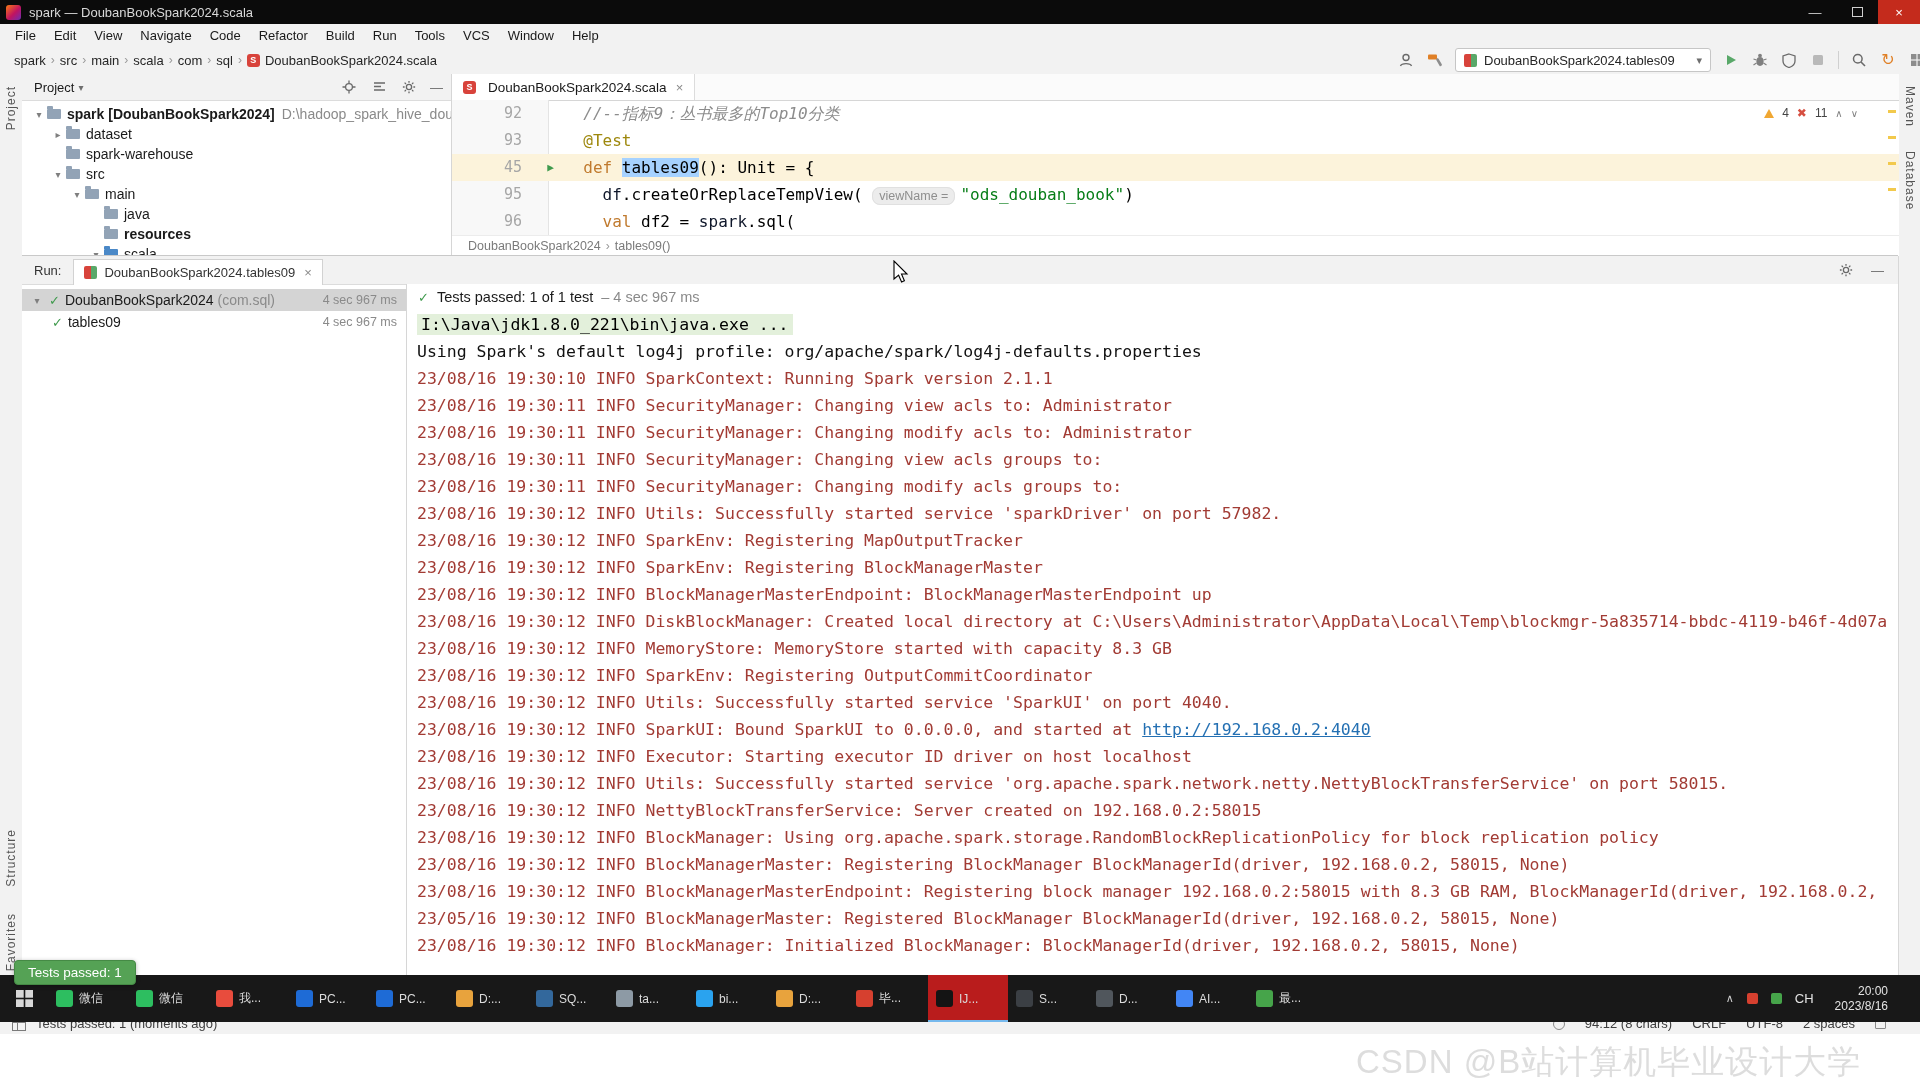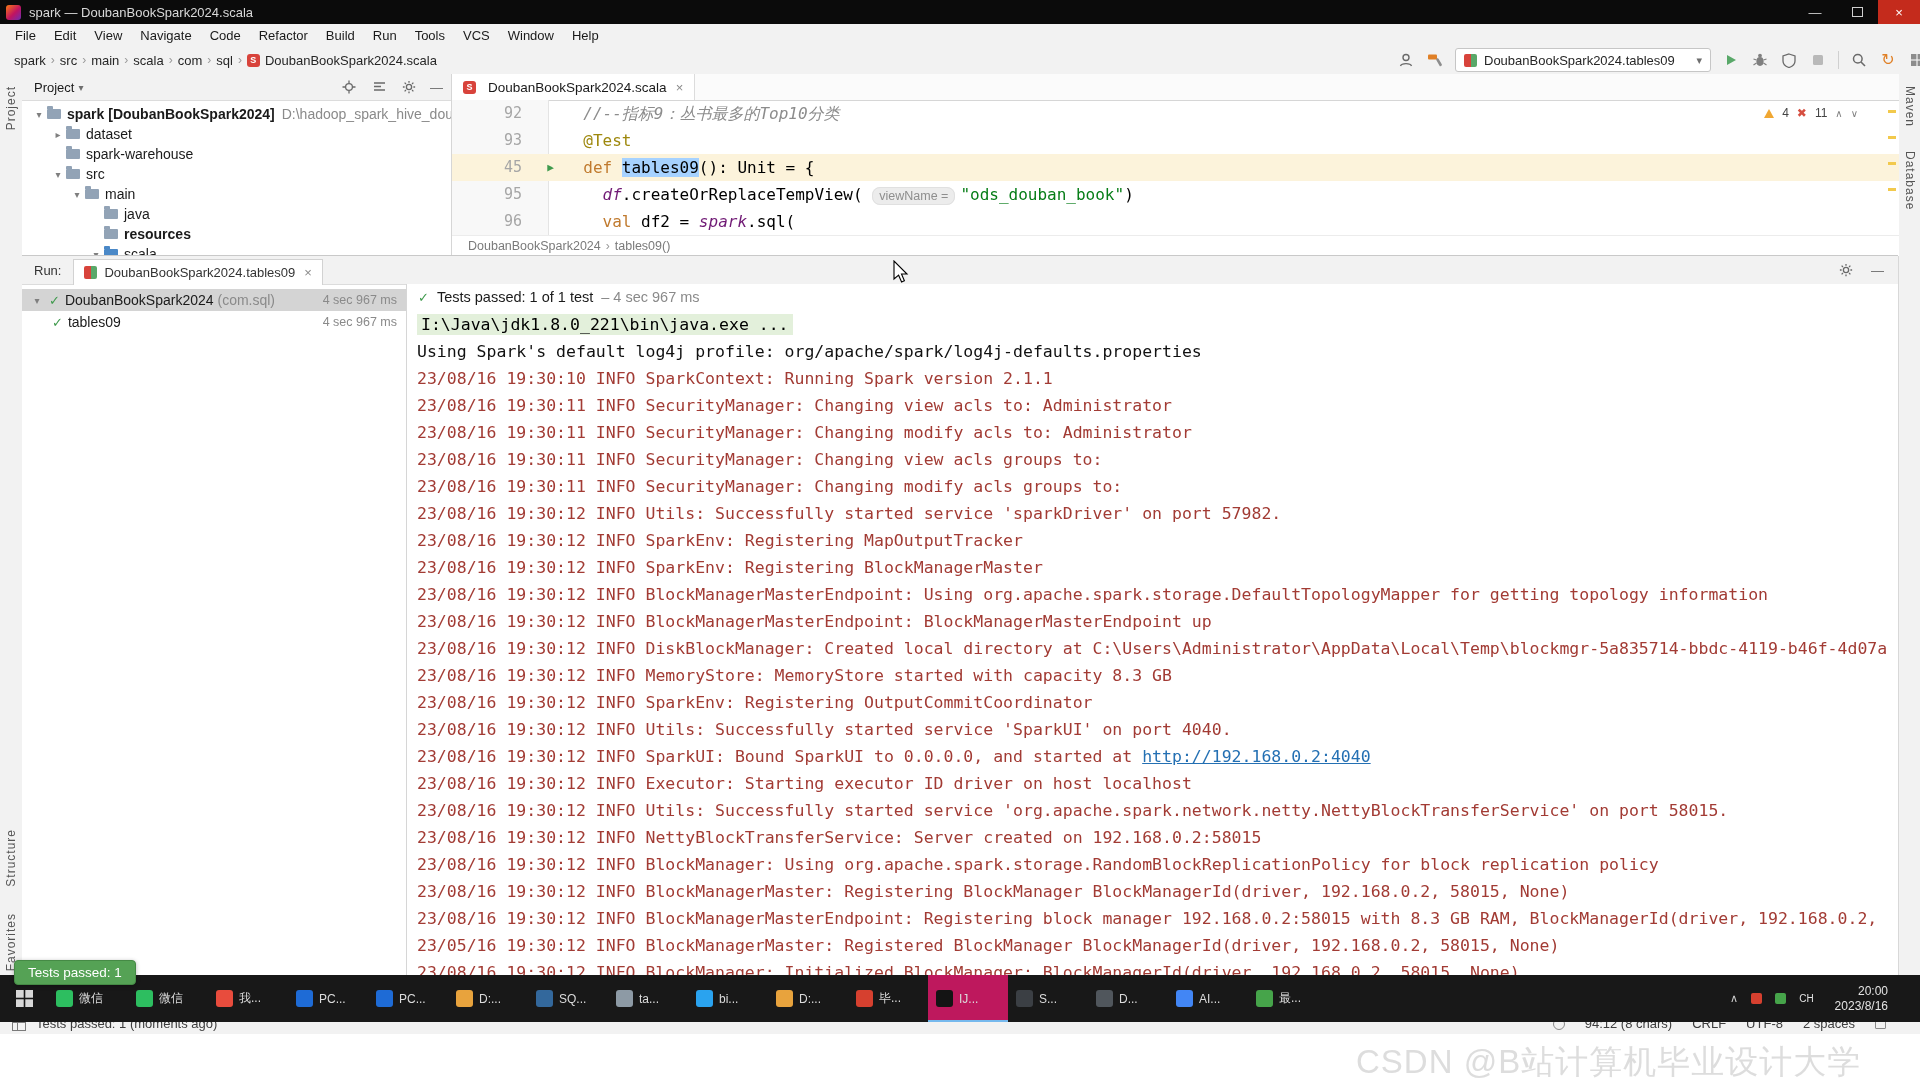--- a/index.html
+++ b/index.html
@@ -65,21 +65,21 @@
   #code-lines{position:absolute;left:0;top:26px;right:0;height:135px;font-family:"DejaVu Sans Mono","Liberation Mono",monospace;font-size:16px}
   .code-line{display:flex;height:27px;line-height:27px}
   .code-line.cur{background:#fcf3db}
   .gut{width:70px;text-align:right;padding-right:15px;color:#a6a6a6;font-size:15px;flex:none}
   .runcol{width:27px;flex:none;color:#3f9a4d;font-size:11px;text-align:center}
   .codetext{white-space:pre}
   .seg-plain{color:#000}
   .seg-comment{color:#8c8c8c;font-style:italic}
   .seg-annotation{color:#9e880d}
   .seg-keyword{color:#c07a2e}
-  .seg-field{color:#701a75;font-style:italic}
+  .seg-field{color:#0f172a;}
   .seg-string{color:#067d17}
   .seg-selected{background:#a6d2ff;color:#000}
   .seg-hint{font-size:12.5px;color:#8e8e8e;background:#ececec;border:1px solid #e0e0e0;border-radius:8px;padding:1px 6px;margin-right:5px;font-family:"Liberation Sans",sans-serif}
   #inspection{position:absolute;top:31px;right:36px;display:flex;align-items:center;gap:8px;font-size:12px;color:#444;background:rgba(255,255,255,.85);padding:1px 5px;border-radius:3px}
   .warn-tri{width:0;height:0;border-left:5px solid transparent;border-right:5px solid transparent;border-bottom:9px solid #f0a732}
   .err-x{color:#d64f41;font-weight:bold;font-size:12px}
   .insp-chev{color:#7f7f7f;font-size:10px}
   .sb-tick{position:absolute;right:3px;width:8px;height:3px;background:#f2c94c}
   #editor-breadcrumb{position:absolute;left:0;top:161px;right:0;height:20px;display:flex;align-items:center;padding-left:16px;font-size:12.5px;color:#7a7a7a;background:#fff;border-top:1px solid #ececec;gap:4px}
 
@@ -119,21 +119,21 @@
   #status-right{margin-left:auto;display:flex;align-items:center;gap:20px;padding-right:46px}
   .st-dot{width:10px;height:10px;border:1px solid #8a8a8a;border-radius:50%}
   .st-lock{width:9px;height:8px;border:1px solid #8a8a8a;border-radius:1px;position:relative}
   .st-lock::before{content:"";position:absolute;left:1.5px;top:-5px;width:4px;height:4px;border:1px solid #8a8a8a;border-bottom:none;border-radius:3px 3px 0 0}
 
   
   #taskbar{position:absolute;left:0;top:975px;width:1920px;height:47px;background:#181818;display:flex;align-items:stretch;color:#e4e4e4}
   .start{width:48px;display:flex;align-items:center;justify-content:center}
   #task-items{display:flex}
   .tile{width:72px;display:flex;align-items:center;gap:6px;padding-left:8px;font-size:12px;color:#dcdcdc;overflow:hidden}
-  .tile.active{background:#be185d;box-shadow:inset 0 -2px 0 #76b9ed}
+  .tile.active{background:#b91c1c;box-shadow:inset 0 -2px 0 #76b9ed}
   .tile-ico{width:17px;height:17px;border-radius:3px;flex:none}
   .tile-label{white-space:nowrap;overflow:hidden;max-width:40px}
   #tray{margin-left:auto;display:flex;align-items:center;gap:13px;padding-right:4px}
   .tray-sq{width:11px;height:11px;border-radius:2px}
   #clock{display:flex;flex-direction:column;align-items:flex-end;justify-content:center;font-size:12px;line-height:15px;padding:0 8px}
   .desk-sliver{width:6px;border-left:1px solid #3a3a3a}
   #watermark{position:absolute;left:1356px;top:1040px;font-size:33px;color:rgba(215,215,215,.85);letter-spacing:1px;z-index:40;pointer-events:none;white-space:nowrap}
 
   
   #balloon{position:absolute;left:14px;top:960px;background:#55a255;border:1px solid #458a45;color:#fff;font-size:13.5px;padding:4px 13px;border-radius:4px;z-index:30;box-shadow:0 1px 4px rgba(0,0,0,.3)}
@@ -432,21 +432,20 @@
           <div class="con-line"><span class="cmd">I:\Java\jdk1.8.0_221\bin\java.exe ...</span></div>
           <div class="con-line stdout">Using Spark's default log4j profile: org/apache/spark/log4j-defaults.properties</div>
           <div class="con-line stderr">23/08/16 19:30:10 INFO SparkContext: Running Spark version 2.1.1</div>
           <div class="con-line stderr">23/08/16 19:30:11 INFO SecurityManager: Changing view acls to: Administrator</div>
           <div class="con-line stderr">23/08/16 19:30:11 INFO SecurityManager: Changing modify acls to: Administrator</div>
           <div class="con-line stderr">23/08/16 19:30:11 INFO SecurityManager: Changing view acls groups to:</div>
           <div class="con-line stderr">23/08/16 19:30:11 INFO SecurityManager: Changing modify acls groups to:</div>
           <div class="con-line stderr">23/08/16 19:30:12 INFO Utils: Successfully started service 'sparkDriver' on port 57982.</div>
           <div class="con-line stderr">23/08/16 19:30:12 INFO SparkEnv: Registering MapOutputTracker</div>
           <div class="con-line stderr">23/08/16 19:30:12 INFO SparkEnv: Registering BlockManagerMaster</div>
-          <div class="con-line stderr">23/08/16 19:30:12 INFO BlockManagerMasterEndpoint: Using org.apache.spark.storage.DefaultTopologyMapper for getting topology information</div>
           <div class="con-line stderr">23/08/16 19:30:12 INFO BlockManagerMasterEndpoint: BlockManagerMasterEndpoint up</div>
           <div class="con-line stderr">23/08/16 19:30:12 INFO DiskBlockManager: Created local directory at C:\Users\Administrator\AppData\Local\Temp\blockmgr-5a835714-bbdc-4119-b46f-4d07a</div>
           <div class="con-line stderr">23/08/16 19:30:12 INFO MemoryStore: MemoryStore started with capacity 8.3 GB</div>
           <div class="con-line stderr">23/08/16 19:30:12 INFO SparkEnv: Registering OutputCommitCoordinator</div>
           <div class="con-line stderr">23/08/16 19:30:12 INFO Utils: Successfully started service 'SparkUI' on port 4040.</div>
           <div class="con-line stderr"><span>23/08/16 19:30:12 INFO SparkUI: Bound SparkUI to 0.0.0.0, and started at </span><a class="con-link" href="#">http://192.168.0.2:4040</a></div>
           <div class="con-line stderr">23/08/16 19:30:12 INFO Executor: Starting executor ID driver on host localhost</div>
           <div class="con-line stderr">23/08/16 19:30:12 INFO Utils: Successfully started service 'org.apache.spark.network.netty.NettyBlockTransferService' on port 58015.</div>
           <div class="con-line stderr">23/08/16 19:30:12 INFO NettyBlockTransferService: Server created on 192.168.0.2:58015</div>
           <div class="con-line stderr">23/08/16 19:30:12 INFO BlockManager: Using org.apache.spark.storage.RandomBlockReplicationPolicy for block replication policy</div>
@@ -592,21 +591,21 @@
         </div>
         <div class="tile">
           <span class="tile-ico" style="background: rgb(70, 164, 74);"></span>
           <span class="tile-label">最...</span>
         </div>
       </span>
     <span id="tray">
       <span style="color:#cfcfcf;font-size:11px">∧</span>
       <span class="tray-sq" style="background:#d6402f"></span>
       <span class="tray-sq" style="background:#46a44a"></span>
-      <span style="font-size:10px">CH</span>
+      <span style="font-size:13px">CH</span>
       <span id="clock">
         <span>20:00</span>
         <span>2023/8/16</span>
       </span>
       <span class="desk-sliver"></span>
     </span>
   </div>
 
   <div id="watermark">CSDN @B站计算机毕业设计大学</div>
 

